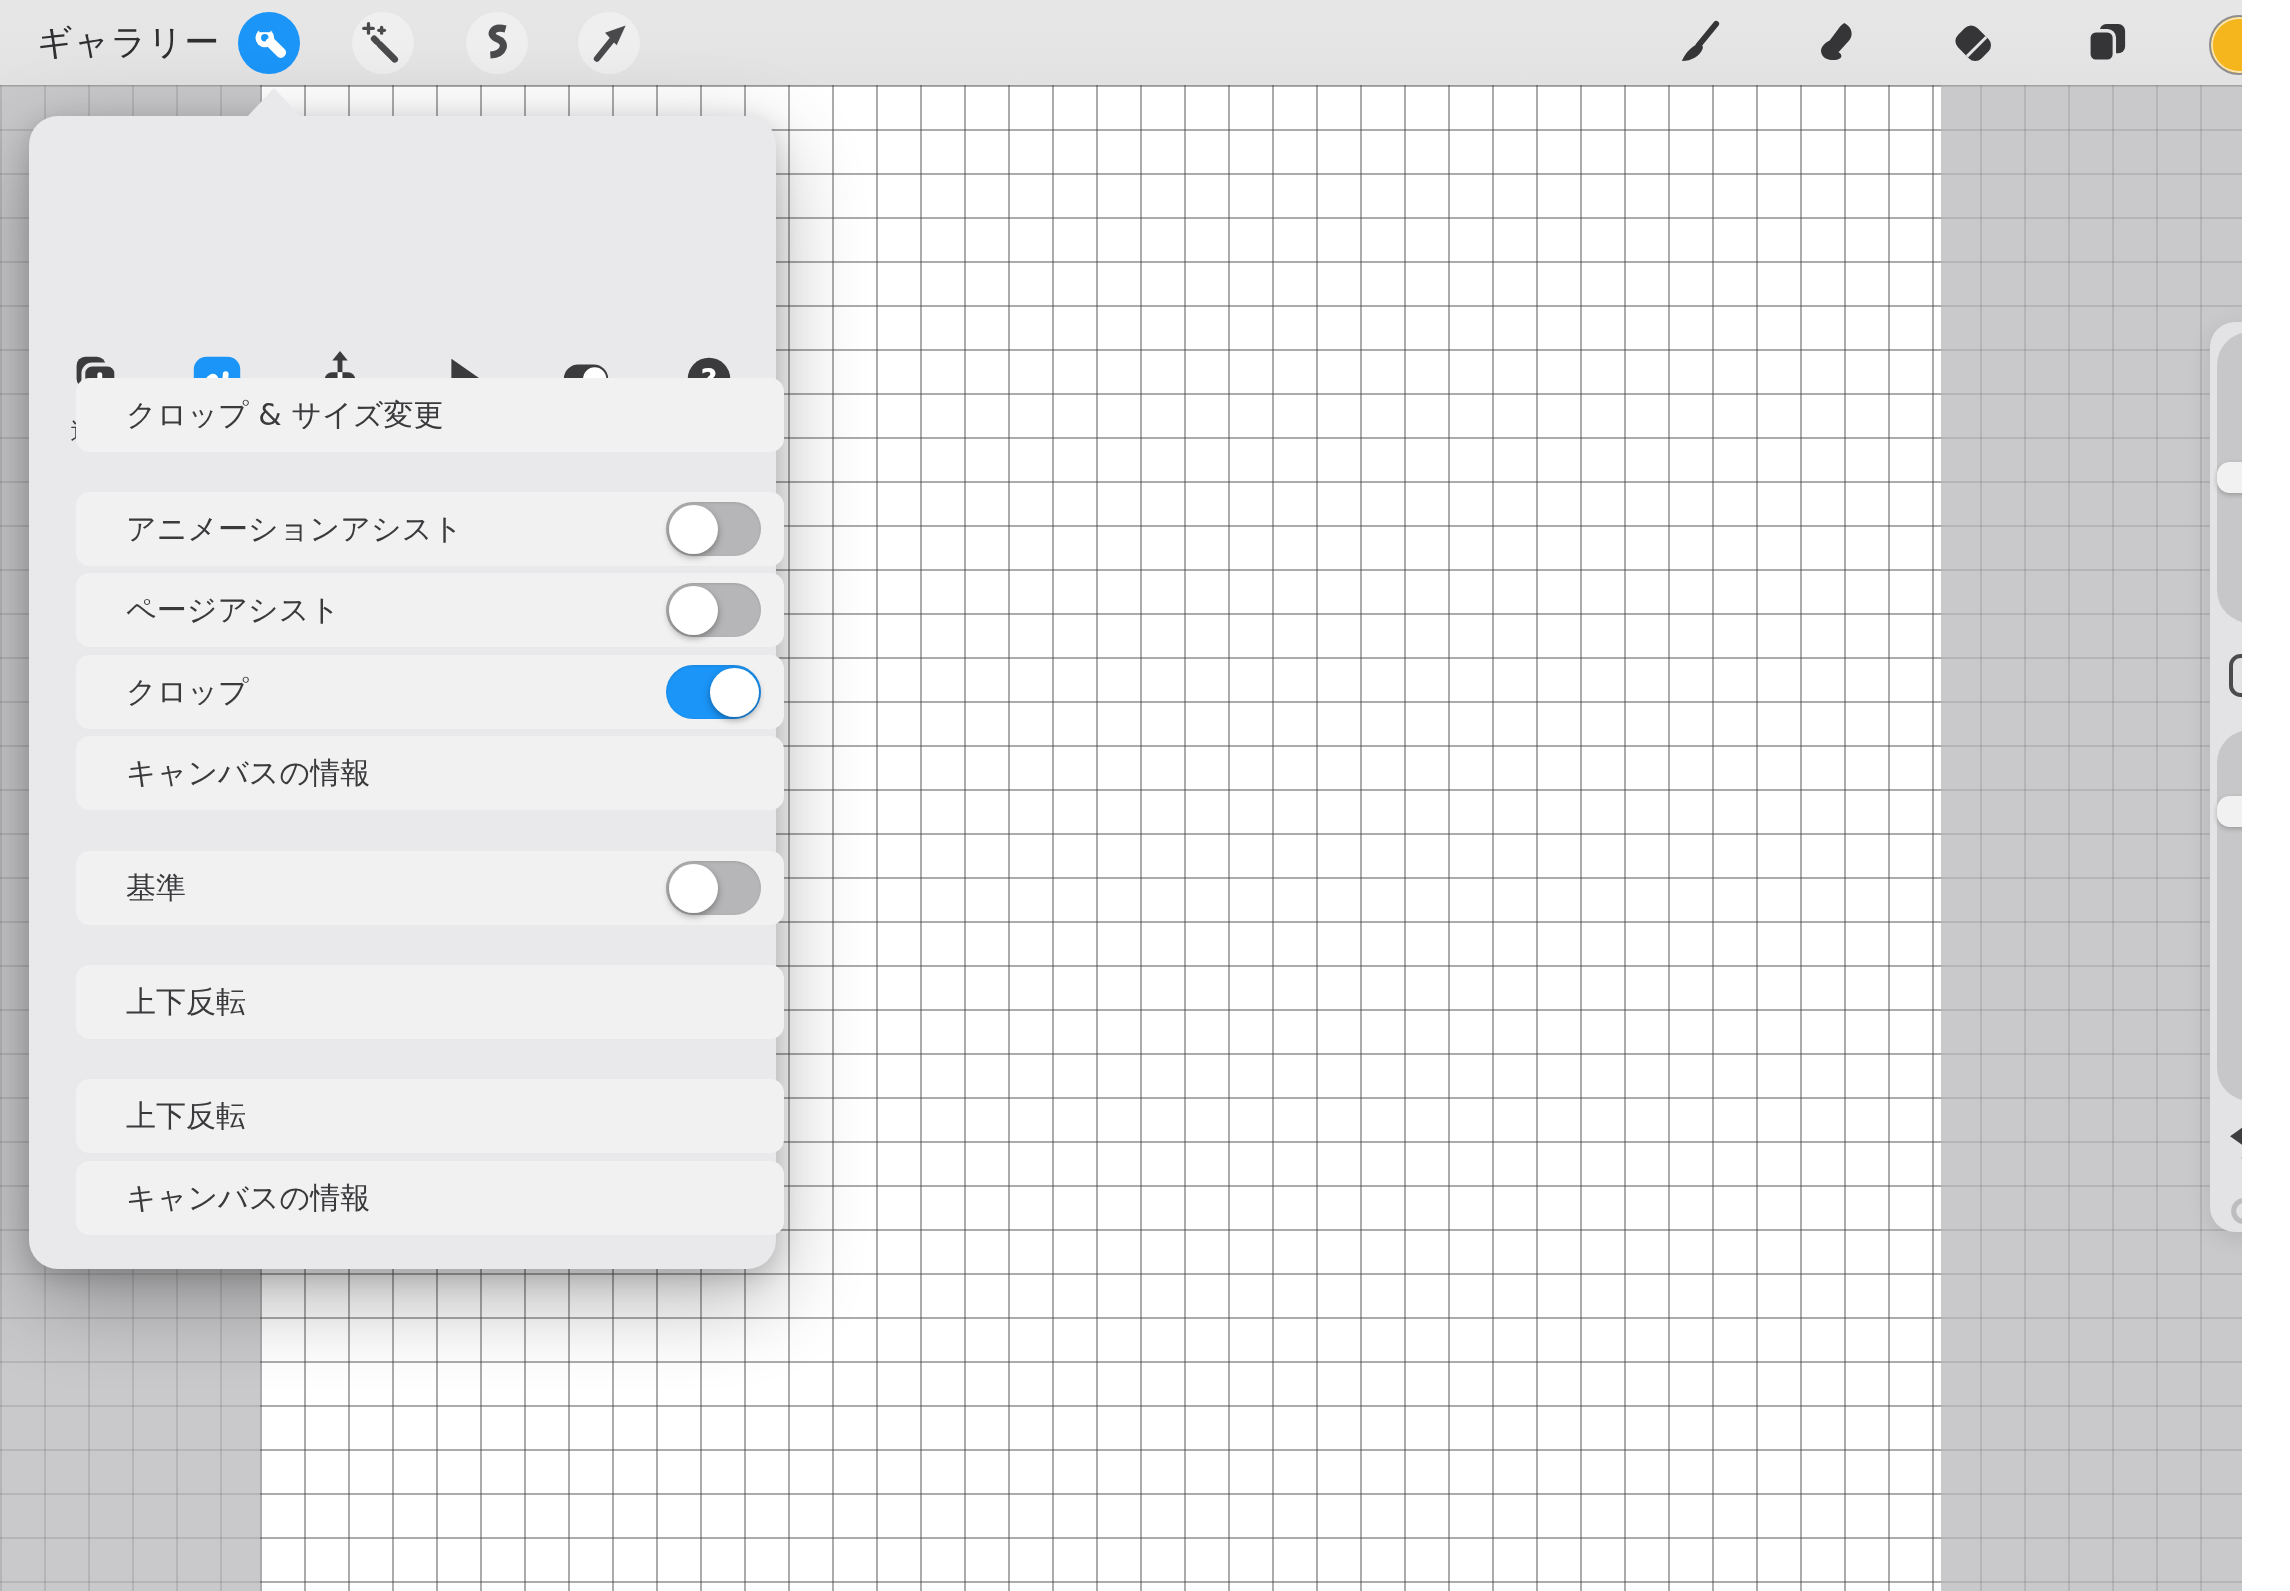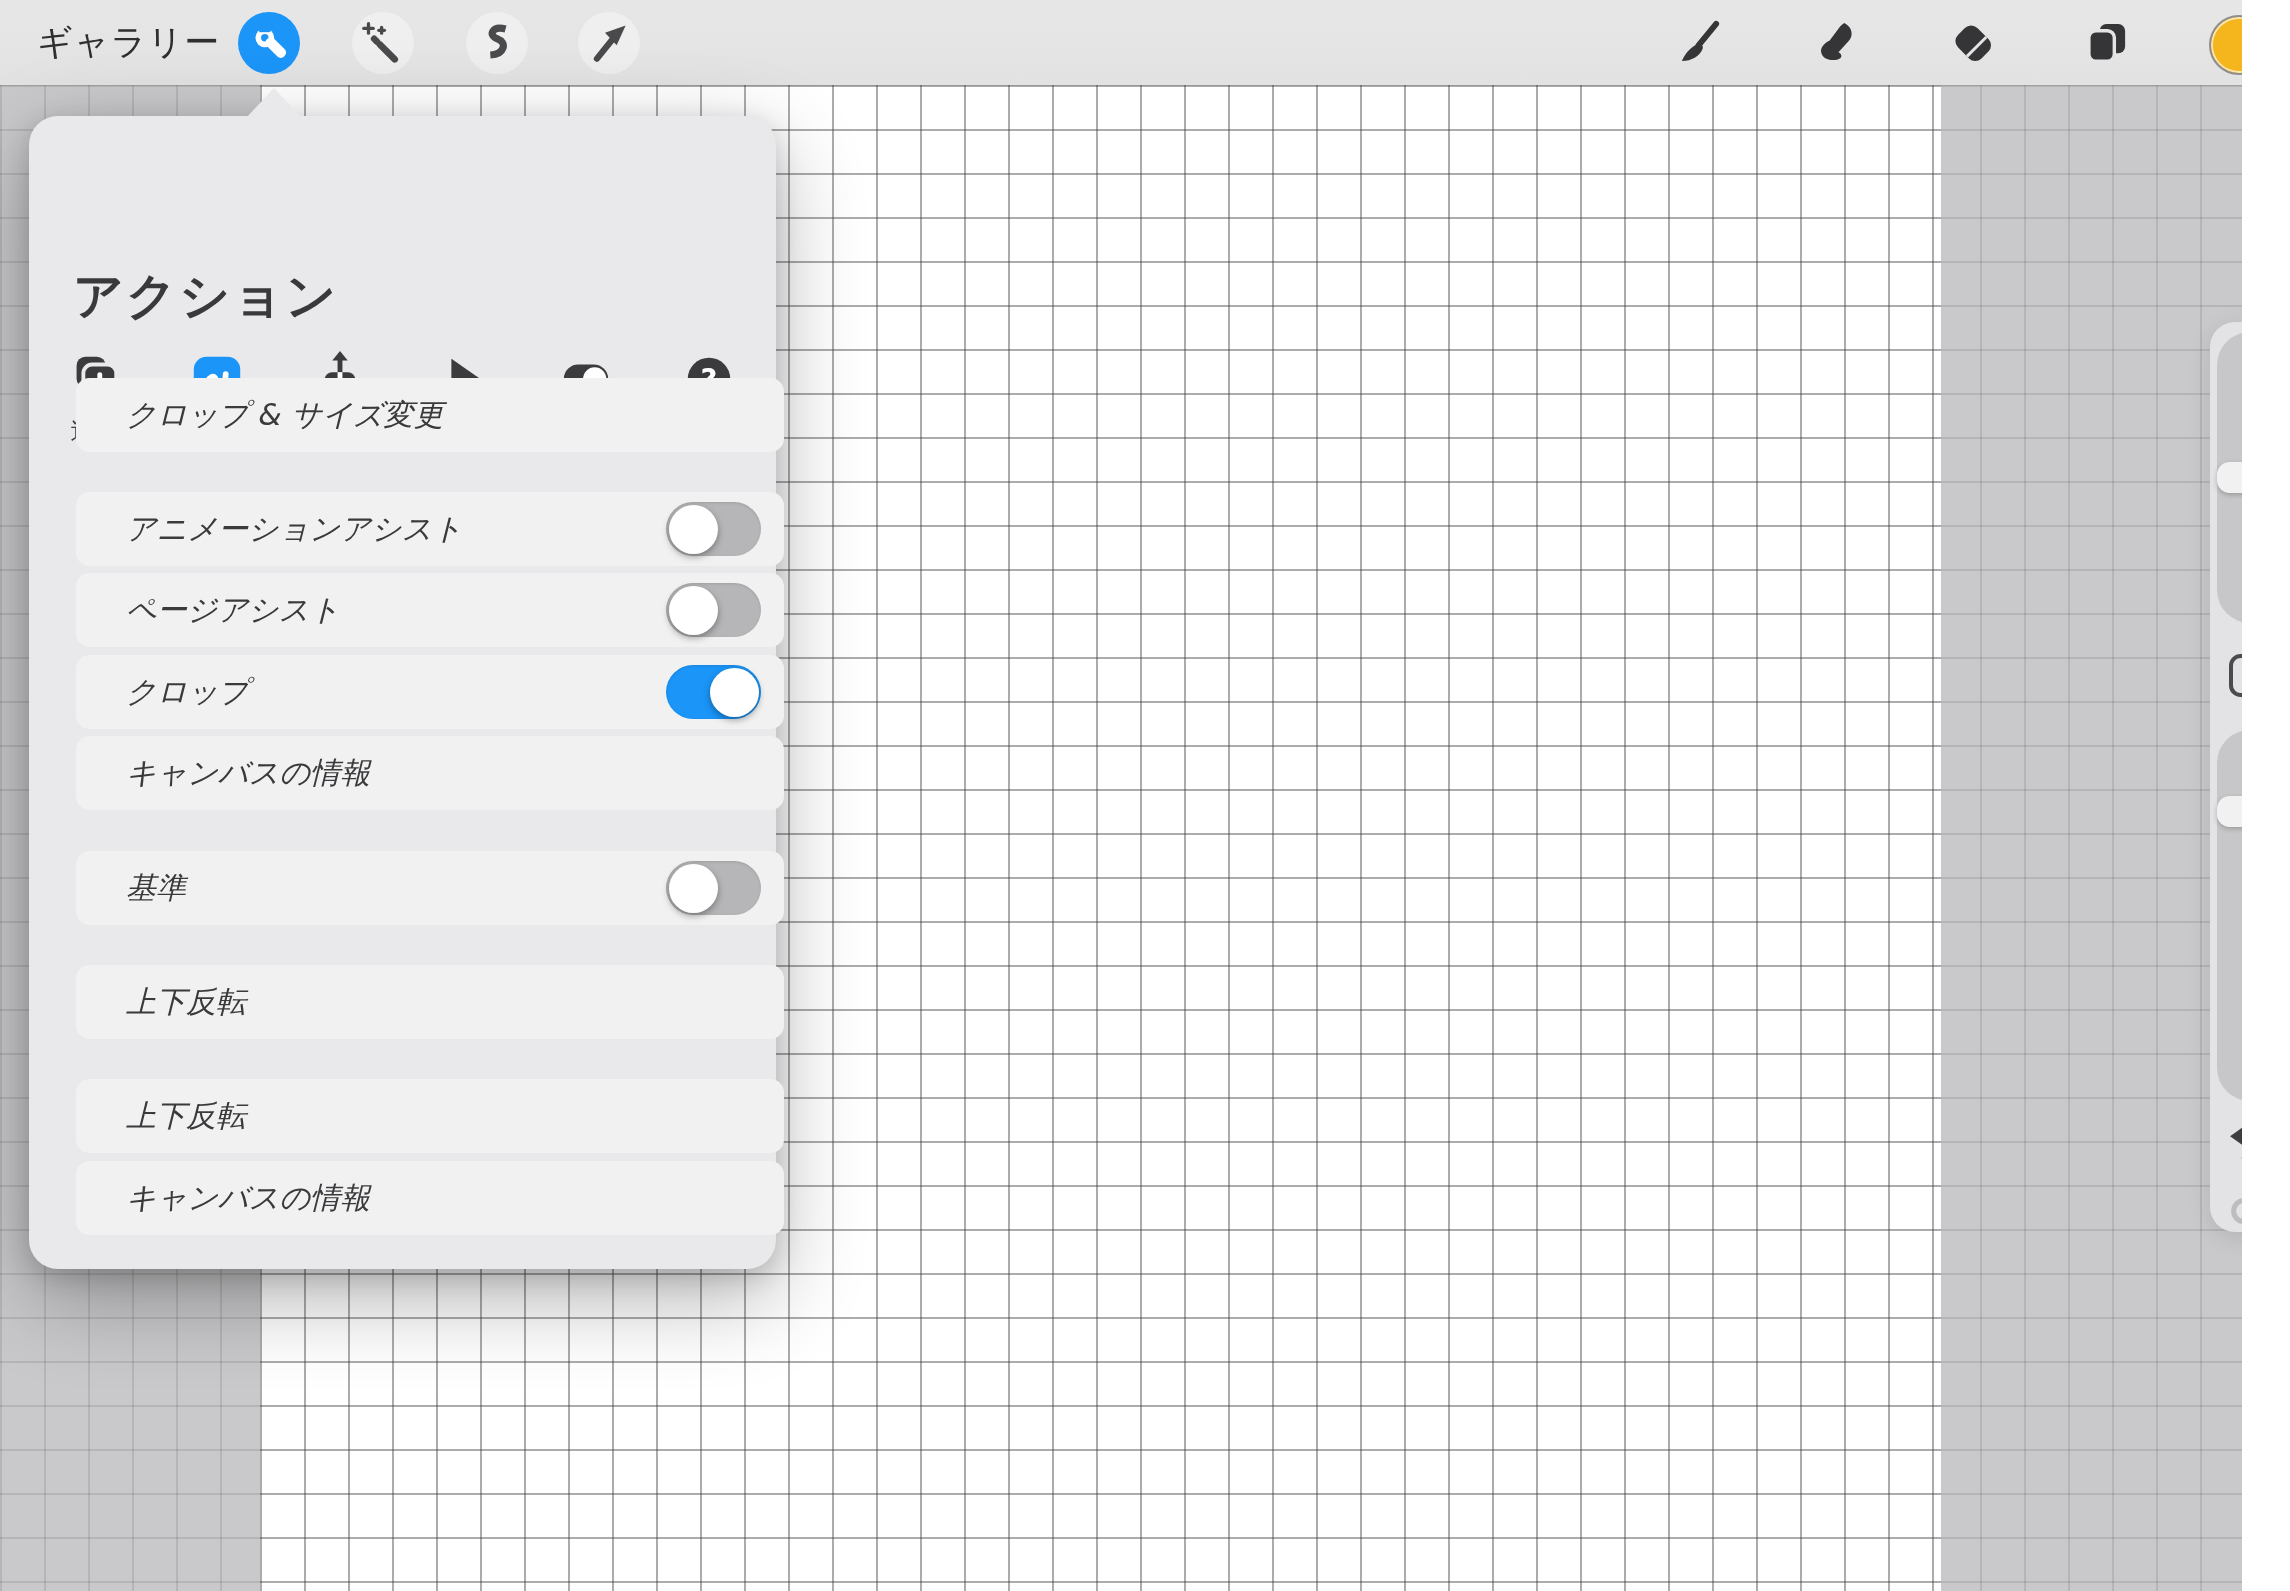--- a/index.html
+++ b/index.html
@@ -69,21 +69,20 @@
   .tabs{ position:absolute; left:3.9px; top:233px; width:739px; height:97px; display:flex; }
   .tab{ width:123px; display:flex; flex-direction:column; align-items:center; }
   .tab-glyph{ width:58px; height:58px; display:flex; align-items:center; justify-content:center; }
   .tab-label{ margin-top:7.8px; font-size:24px; color:#3c3c3e; }
   .tab.selected .tab-label{ color:#1f1f21; }
   .rows{ position:absolute; left:47px; top:262px; width:708px; }
   .row{
     position:absolute; left:0; width:708px; height:74px; border-radius:13.6px;
     background:#f1f1f2; display:flex; align-items:center; padding:0 23px 0 50px;
     box-sizing:border-box;
-    font-style:italic;
   }
   .row-label{ font-size:30px; color:#3a3a3c; }
   .row .spacer{ flex:1; }
   
   .toggle{
     width:95px; height:54px; border-radius:27px; background:#b6b6b8; position:relative;
     box-shadow:inset 0 1px 2.9px rgba(0,0,0,0.12);
   }
   .toggle .knob{
     position:absolute; top:2.9px; left:2.9px; width:49px; height:49px; border-radius:50%;
@@ -185,21 +184,20 @@
       <svg width="47" height="47" viewBox="0 0 48 48" class="icon-darker">
         <rect x="17" y="5" width="26" height="30" rx="7" fill="currentColor"></rect>
         <rect x="6" y="12" width="26" height="31" rx="7" fill="currentColor" stroke="#e4e4e5" stroke-width="3.5"></rect>
       </svg>
     </div>
     <div class="color-swatch" style="left:2209px"></div>
   </div>
 
   <div class="popover-arrow"></div>
   <div class="popover">
-    <div class="popover-title">アクション</div>
 
     <div class="tabs">
       <div class="tab">
         <div class="tab-glyph">
           <svg width="58" height="58" viewBox="0 0 60 60">
             <rect x="12" y="8" width="30" height="32" rx="9" fill="#3b3b3d"></rect>
             <rect x="19" y="16" width="34" height="34" rx="9" fill="#3b3b3d" stroke="#e9e9eb" stroke-width="4"></rect>
             <rect x="27" y="30.5" width="18" height="5" rx="2.5" fill="#ffffff"></rect>
             <rect x="33.5" y="24" width="5" height="18" rx="2.5" fill="#ffffff"></rect>
           </svg>

